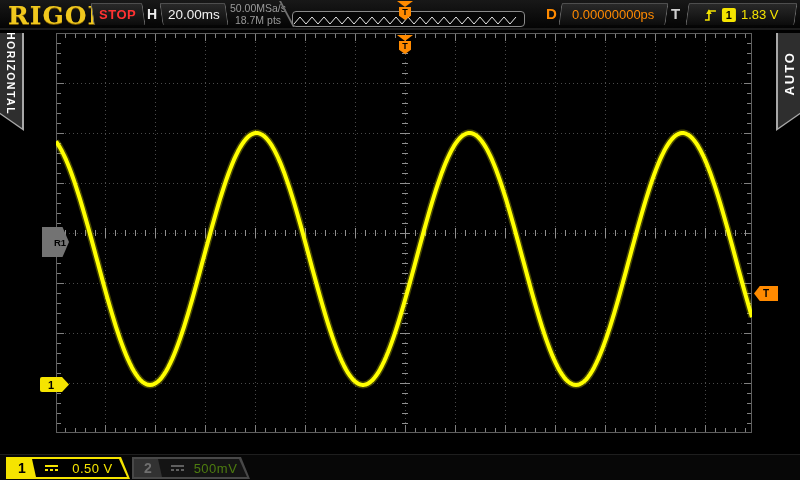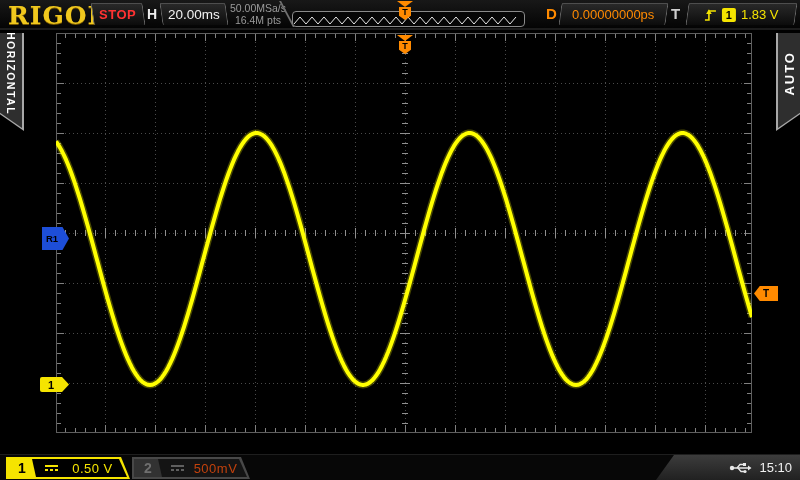--- a/index.html
+++ b/index.html
@@ -59,22 +59,22 @@
   .tab-right .inner{left:2px;top:0;width:22px;height:95px;clip-path:polygon(0 0,100% 0,100% 84%,0 100%);}
   .vtxt{writing-mode:vertical-rl;text-orientation:mixed;color:#fff;font-weight:bold;
         font-size:10.5px;letter-spacing:1.5px;padding-bottom:14px;}
   .vtxt-flip{transform:rotate(180deg);font-size:13px;letter-spacing:2px;padding-bottom:0;padding-top:14px;}
 
   
   .plot{position:absolute;left:56px;top:33px;width:696px;height:400px;}
 
   
   .lmark{position:absolute;color:#000;font-weight:bold;display:flex;align-items:center;}
-  .r1-marker{left:42px;top:227px;width:27px;height:23px;background:#1d4ed8;font-size:9.5px;
-             clip-path:polygon(0 0,76% 0,100% 50%,76% 100%,0 100%);padding-left:4px;box-sizing:border-box;}
+  .r1-marker{left:42px;top:227px;width:27px;height:30px;background:#737373;font-size:9.5px;
+             clip-path:polygon(0 0,76% 0,100% 50%,76% 100%,0 100%);padding-left:12px;box-sizing:border-box;}
   .gnd-marker{left:40px;top:377px;width:29px;height:15px;background:#f5e400;font-size:11px;
               clip-path:polygon(0 0,76% 0,100% 50%,76% 100%,0 100%);padding-left:8px;box-sizing:border-box;
               border-radius:2px;}
   .tlev-marker{left:754px;top:286px;width:24px;height:15px;background:#ff8a00;font-size:10px;
                clip-path:polygon(24% 0,100% 0,100% 100%,24% 100%,0 50%);padding-left:9px;box-sizing:border-box;}
 
   
   .footer{position:absolute;left:0;top:454px;width:800px;height:26px;background:#070707;
           border-top:1px solid #1e1e1e;box-sizing:border-box;}
   .ch{position:absolute;top:2px;height:22px;}
@@ -92,21 +92,21 @@
   .ch1 .rim{background:#f5e400;}
   .ch1 .face{background:#000;}
   .ch1 .ch-badge{background:#f5e400;color:#000;}
   .ch1 .dc{color:#f5e400;}
   .ch1 .ch-scale{color:#f5e400;}
   .ch2{left:132px;width:118px;}
   .ch2 .rim{background:#484848;}
   .ch2 .face{background:#141414;}
   .ch2 .ch-badge{background:#323232;color:#6f6f6f;}
   .ch2 .dc{color:#5f5f5f;}
-  .ch2 .ch-scale{color:#c2410c;}
+  .ch2 .ch-scale{color:#4d7c0f;}
   .clockbox{position:absolute;left:656px;top:0;width:144px;height:25px;
             background:linear-gradient(#3c3c3c,#212121);
             clip-path:polygon(18px 0,100% 0,100% 100%,0 100%);
             display:flex;align-items:center;justify-content:flex-end;gap:6px;padding-right:8px;
             box-sizing:border-box;}
   .clock{color:#f0f0f0;font-size:13px;}
 </style>
 </head>
 <body>
 
@@ -120,21 +120,21 @@
     </div>
 
     <div class="h-label">H</div>
 
     <div class="hbtn skR tb-btn">
       <span class="tb-txt">20.00ms</span>
     </div>
 
     <div class="rate">
       <div>50.00MSa/s</div>
-      <div>16.4M pts</div>
+      <div>18.7M pts</div>
     </div>
 
     <div class="slant"></div>
 
     <div class="membar">
       <svg id="memwave" width="229" height="12">
           <polyline points="1,10 7,3 13,10 19,3 25,10 31,3 37,10 43,3 49,10 55,3 61,10 67,3 73,10 79,3 85,10 91,3 97,10 103,3 109,10 115,3 121,10 127,3 133,10 139,3 145,10 151,3 157,10 163,3 169,10 175,3 181,10 187,3 193,10 199,3 205,10 211,3 217,10 223,3" fill="none" stroke="#e8e8e8" stroke-width="1"></polyline>
         </svg>
     </div>
     <div class="tflag tflag-mem">
@@ -548,26 +548,14 @@
       <div class="rim"></div>
       <div class="face">
         <div class="ch-badge">2</div>
         <div class="dc">
             <div class="t"></div>
             <div class="b"></div>
           </div>
         <div class="ch-scale">500mV</div>
       </div>
     </div>
-    <div class="clockbox">
-      <svg width="24" height="12">
-        <circle cx="3" cy="6" r="2.2" fill="#e8e8e8"></circle>
-        <line x1="4" y1="6" x2="19" y2="6" stroke="#e8e8e8" stroke-width="1.4"></line>
-        <path d="M19,6 L23,6 M19,3.5 L22.5,6 L19,8.5 Z" fill="#e8e8e8"></path>
-        <polyline points="8,6 11,2.5 14,2.5" fill="none" stroke="#e8e8e8" stroke-width="1.3"></polyline>
-        <rect x="14" y="1" width="3" height="3" fill="#e8e8e8"></rect>
-        <polyline points="9,6 12,9.5 15,9.5" fill="none" stroke="#e8e8e8" stroke-width="1.3"></polyline>
-        <circle cx="16" cy="9.5" r="1.6" fill="#e8e8e8"></circle>
-      </svg>
-      <span class="clock">15:10</span>
-    </div>
   </div>
 </div>
 
 </body></html>

